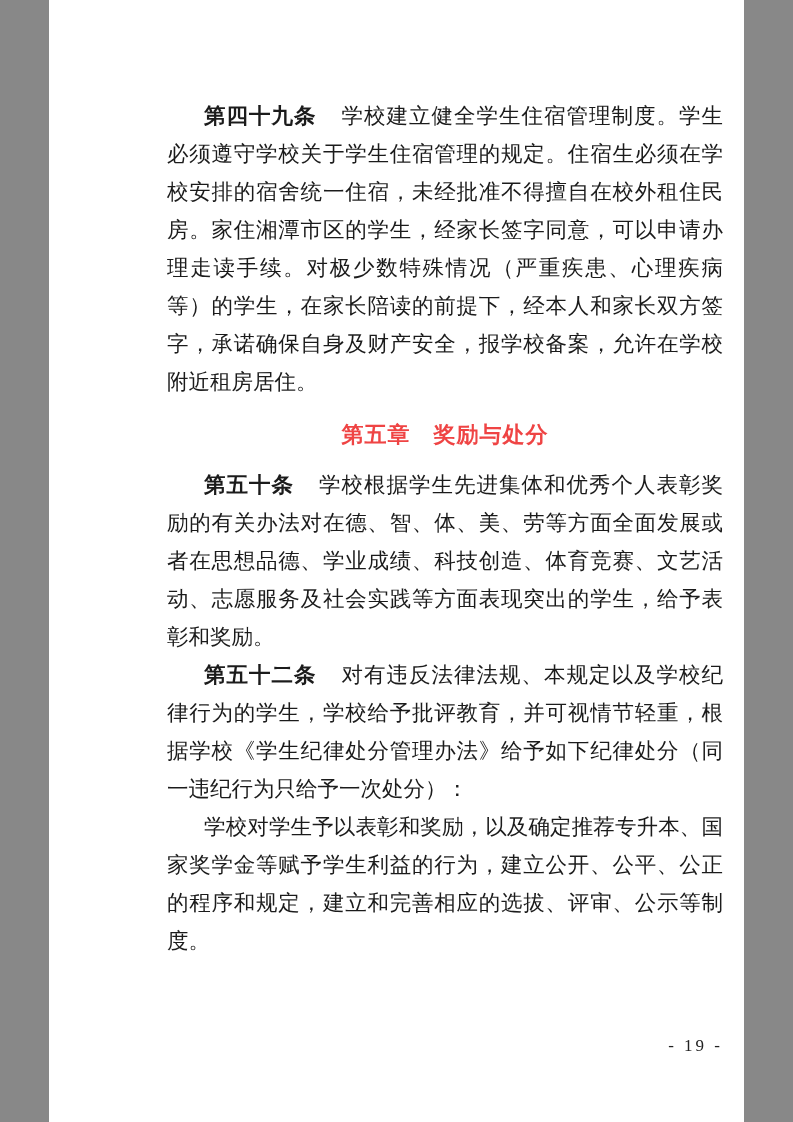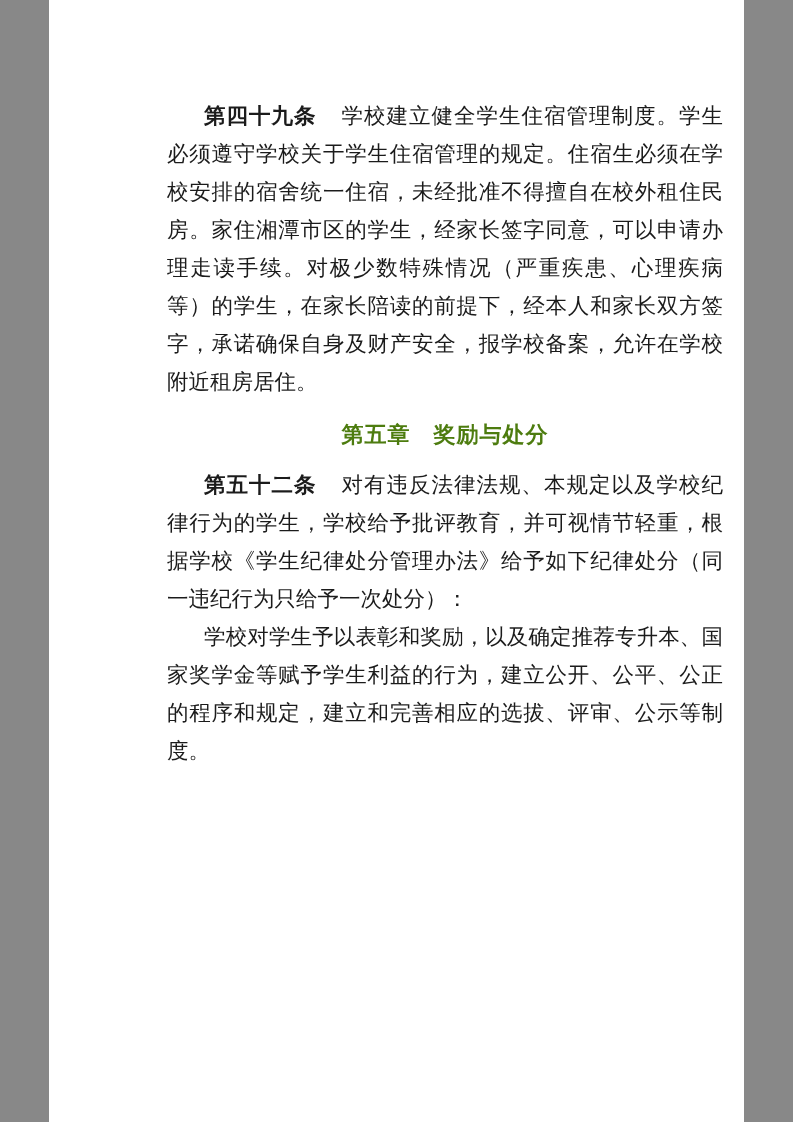--- a/index.html
+++ b/index.html
@@ -37,21 +37,21 @@
     margin-right: 25px;
   }
   h2.chapter {
     margin: 15px 0 12px 0;
     padding: 0;
     font-family: "Liberation Sans", "DejaVu Sans", sans-serif;
     font-weight: bold;
     font-size: 22px;
     line-height: 38px;
     text-align: center;
-    color: #4d7c0f;
+    color: #ef4444;
     letter-spacing: 1px;
   }
   .page-number {
     position: absolute;
     left: 118px;
     top: 1036px;
     width: 556px;
     text-align: right;
     font-size: 17px;
     letter-spacing: 3px;
@@ -61,21 +61,23 @@
 </head>
 <body>
 
 <div class="sheet">
   <div class="text-block">
 
     <p class="para"><span class="lead">第四十九条</span><span>学校建立健全学生住宿管理制度。学生必须遵守学校关于学生住宿管理的规定。住宿生必须在学校安排的宿舍统一住宿，未经批准不得擅自在校外租住民房。家住湘潭市区的学生，经家长签字同意，可以申请办理走读手续。对极少数特殊情况（严重疾患、心理疾病等）的学生，在家长陪读的前提下，经本人和家长双方签字，承诺确保自身及财产安全，报学校备案，允许在学校附近租房居住。</span></p>
 
     <h2 class="chapter">第五章　奖励与处分</h2>
 
+    <p class="para"><span class="lead">第五十条</span><span>学校根据学生先进集体和优秀个人表彰奖励的有关办法对在德、智、体、美、劳等方面全面发展或者在思想品德、学业成绩、科技创造、体育竞赛、文艺活动、志愿服务及社会实践等方面表现突出的学生，给予表彰和奖励。</span></p>
 
 
     <p class="para"><span class="lead">第五十二条</span><span>对有违反法律法规、本规定以及学校纪律行为的学生，学校给予批评教育，并可视情节轻重，根据学校《学生纪律处分管理办法》给予如下纪律处分（同一违纪行为只给予一次处分）：</span></p>
 
     <p class="para"><span>学校对学生予以表彰和奖励，以及确定推荐专升本、国家奖学金等赋予学生利益的行为，建立公开、公平、公正的程序和规定，建立和完善相应的选拔、评审、公示等制度。</span></p>
 
   </div>
 
+  <div class="page-number">- 19 -</div>
 </div>
 
 </body></html>

